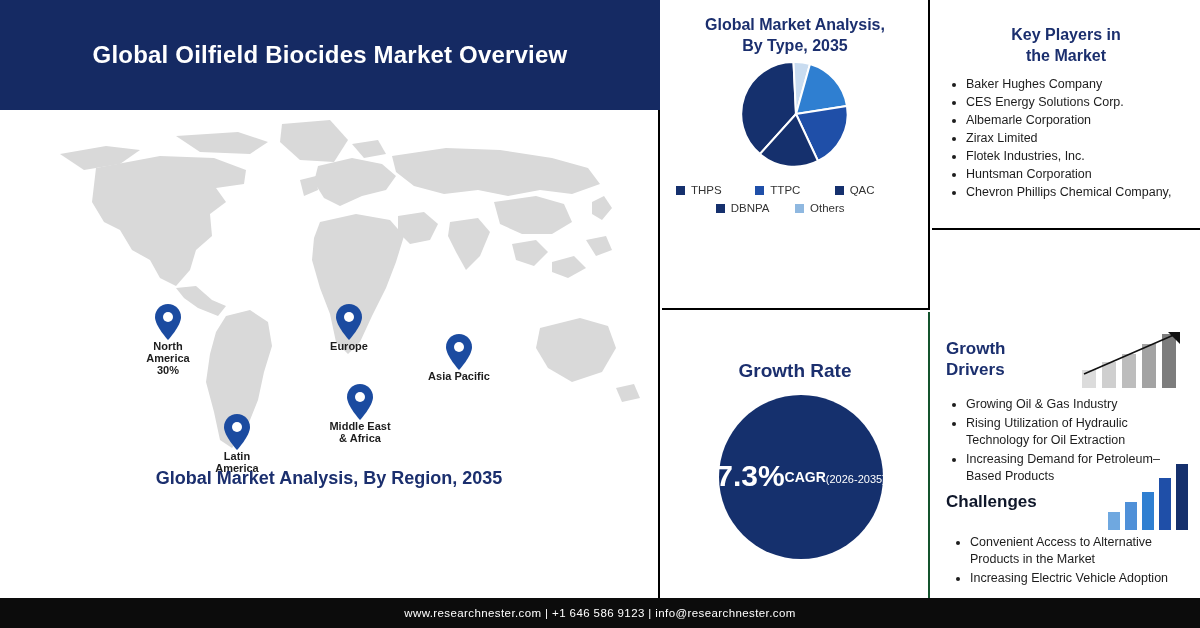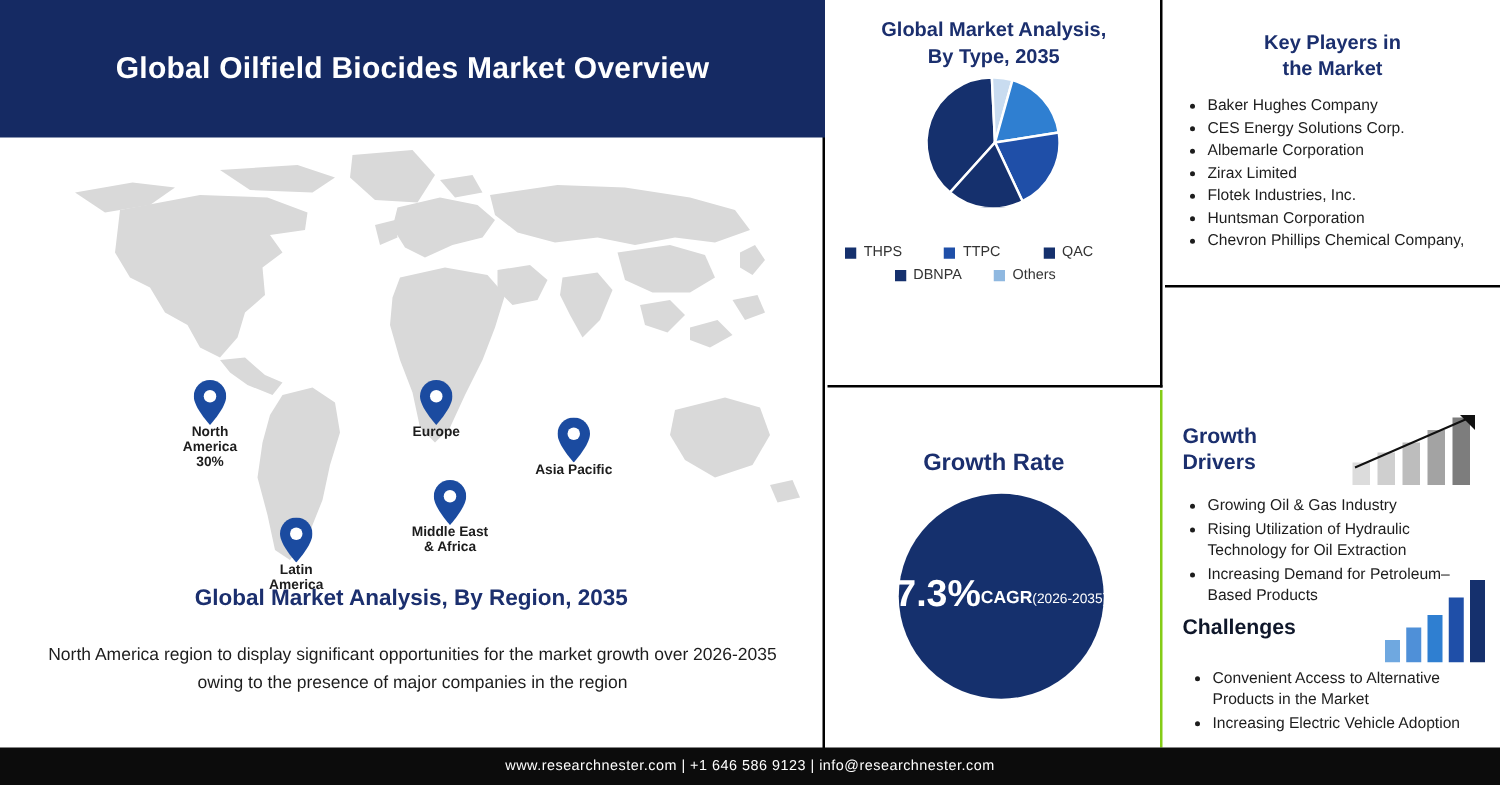--- a/index.html
+++ b/index.html
@@ -51,33 +51,33 @@
   .footer {
     position:absolute; left:0; top:598px; width:1200px; height:30px;
     background:#0c0c0c; color:#ffffff; font-size:11.5px;
     display:flex; align-items:center; justify-content:center; letter-spacing:0.4px;
   }
 
   
   .cell { position:absolute; background:#fff; }
   .cell-type   { left:662px; top:0;    width:268px; height:310px; border-bottom:2px solid #000; border-right:2px solid #000; }
   .cell-players{ left:932px; top:0;    width:268px; height:230px; border-bottom:2px solid #000; }
-  .cell-growth { left:662px; top:312px;width:268px; height:286px; border-right:2px solid #84cc16; }
+  .cell-growth { left:662px; top:312px;width:268px; height:286px; border-right:2px solid #14532d; }
   .cell-drivers{ left:932px; top:312px;width:268px; height:286px; }
 
   .cell-head {
     text-align:center; font-size:16px; font-weight:bold; color:#1b2f6e;
     line-height:21px; padding:14px 14px 0;
   }
   .players-head { padding-top:24px; }
 
   .pie-wrap { position:relative; width:268px; height:110px; }
   .legend {
     display:flex; flex-wrap:wrap; justify-content:center;
-    gap:6px 0; padding:0 14px; margin-top:30px;
+    gap:6px 0; padding:0 14px; margin-top:18px;
   }
   .legend-item {
     width:33.33%; display:flex; align-items:center; font-size:11.5px; color:#333;
   }
   .sw { width:9px; height:9px; margin-right:6px; flex:none; }
 
   ul.bullets { margin:0; padding:10px 14px 0 34px; }
   ul.bullets li {
     font-size:12.5px; color:#1d1d1d; line-height:17px; margin-bottom:1px;
   }
@@ -200,21 +200,20 @@
         <svg class="glyph" viewBox="0 0 26 36">
           <path d="M13 0C5.8 0 0 5.8 0 13c0 9 13 23 13 23s13-14 13-23C26 5.8 20.2 0 13 0z" fill="#1b4ba0"></path>
           <circle cx="13" cy="13" r="5" fill="#ffffff"></circle>
         </svg>
         <div class="lbl">Latin
 America</div>
       </div>
     </div>
 
     <div class="region-caption">Global Market Analysis, By Region, 2035</div>
-    <div class="region-desc">North America region to display significant opportunities for the market growth over 2026-2035 owing to the presence of major companies in the region</div>
   </div>
 
   <div class="cell cell-type">
     <div class="cell-head" style="white-space:pre-line;">Global Market Analysis,
 By Type, 2035</div>
 
     <div class="pie-wrap">
       <svg width="268" height="110" viewBox="0 0 268 110">
         <g transform="translate(134,58)">
 

